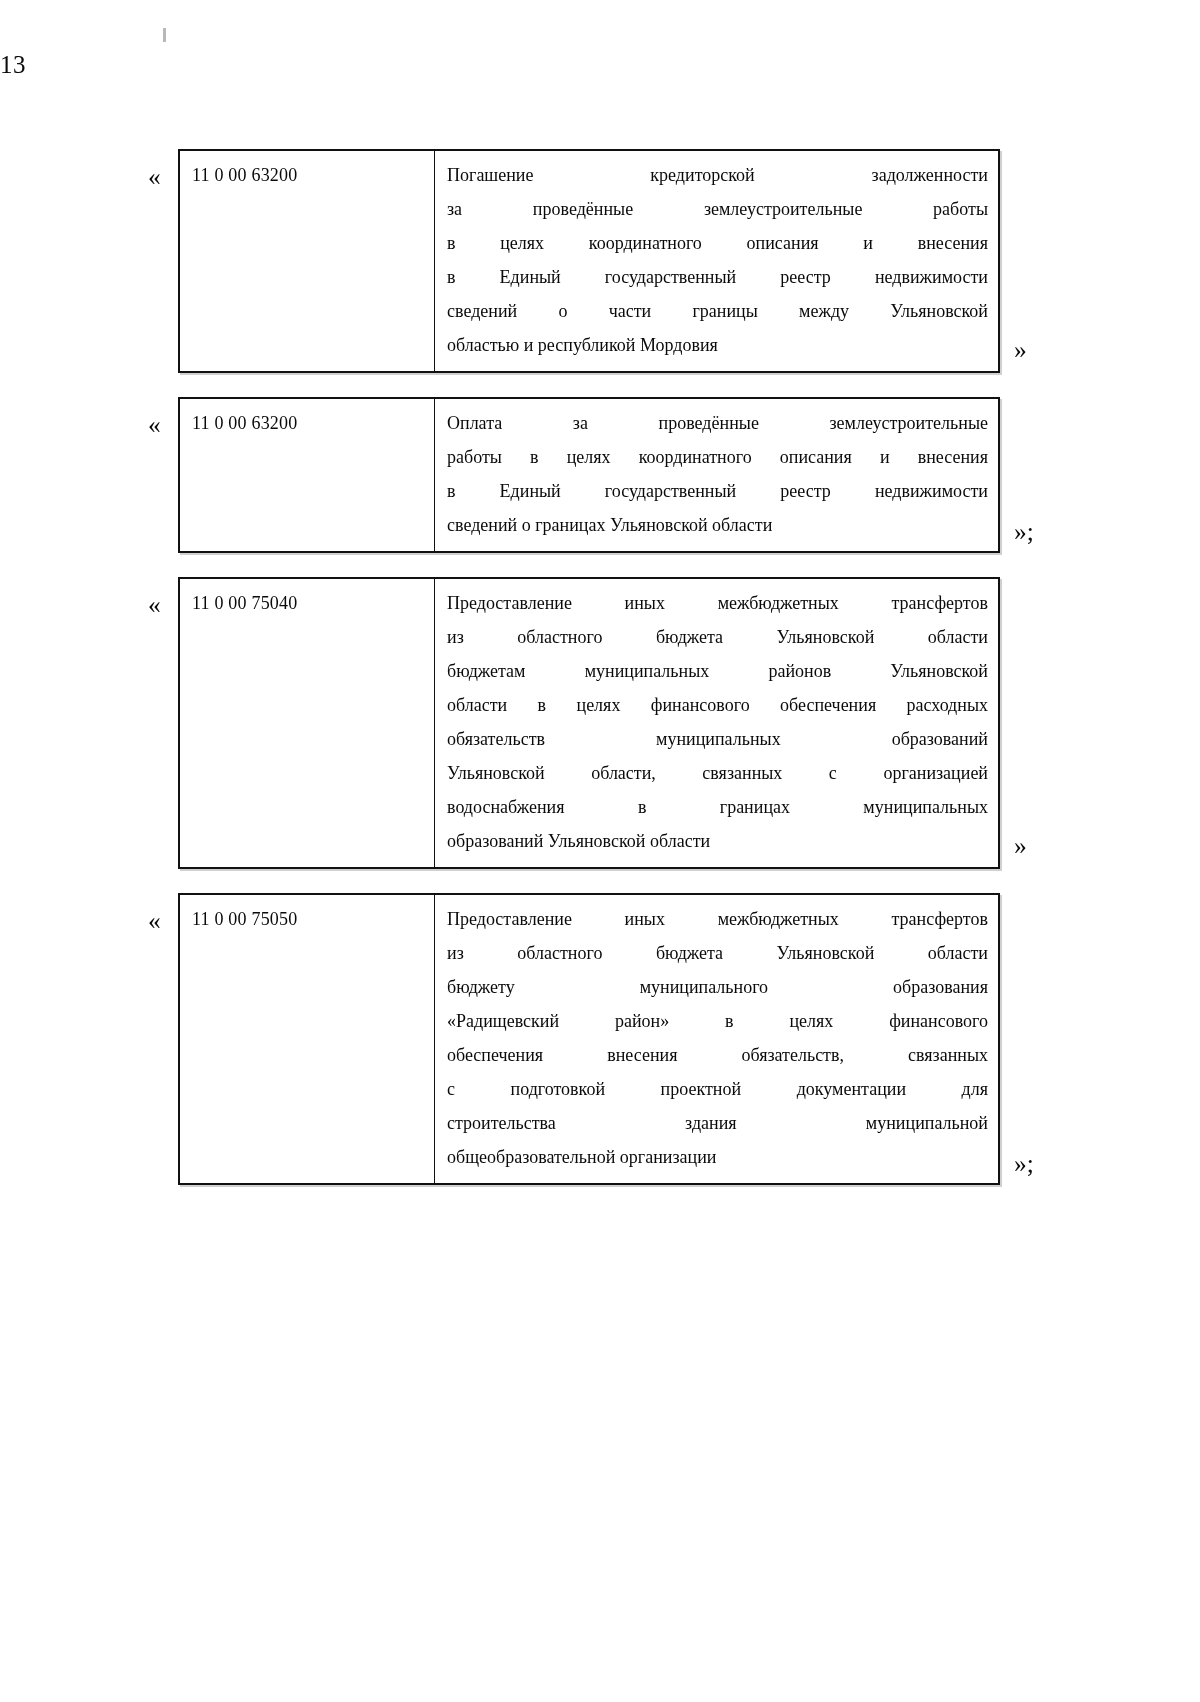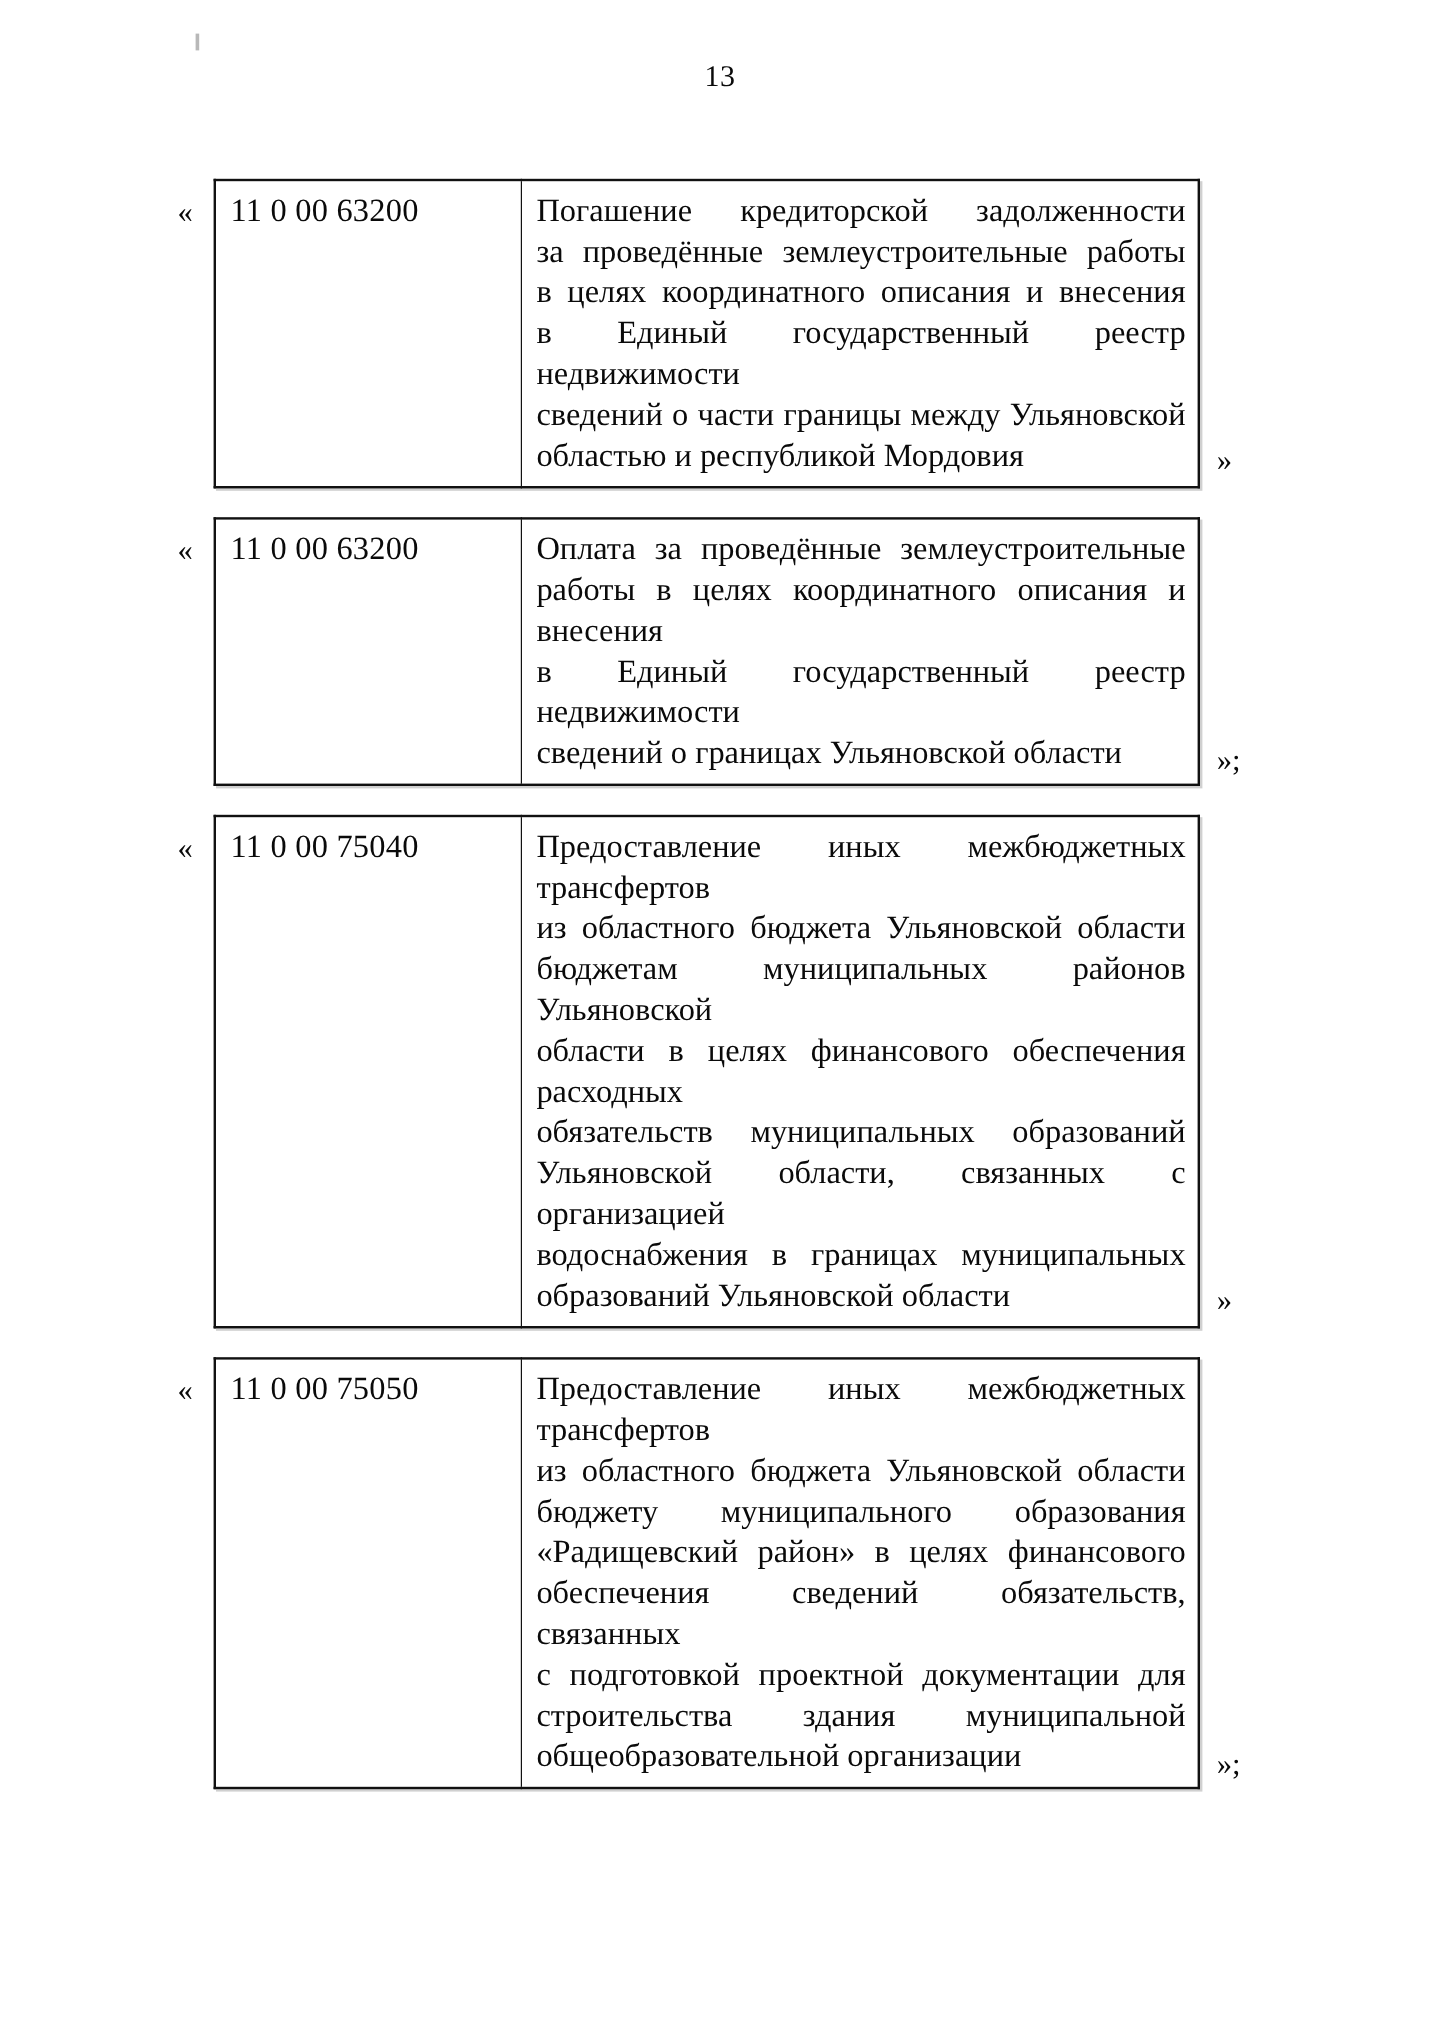--- a/index.html
+++ b/index.html
@@ -23,21 +23,20 @@
     top: 28px;
     width: 3px;
     height: 14px;
     background: #b8b8b8;
   }
   .page-number {
     position: absolute;
     top: 50px;
     left: 0;
     width: 1200px;
-    text-align: center;
     font-size: 25px;
     line-height: 30px;
     letter-spacing: 0.5px;
   }
   .content {
     position: absolute;
     left: 148px;
     top: 125px;
     width: 910px;
   }
@@ -68,21 +67,21 @@
     border-collapse: collapse;
     width: 848px;
     table-layout: fixed;
     border: 2.2px solid #111;
     box-shadow: 2px 2px 0 0 rgba(150,150,150,0.45);
   }
   .tbl td {
     border: 1.6px solid #111;
     vertical-align: top;
     padding: 7px 10px 9px 12px;
-    font-size: 27px;
+    font-size: 18px;
     line-height: 34px;
   }
   .tbl td.code {
     width: 232px;
     white-space: nowrap;
     letter-spacing: 0.2px;
   }
   .tbl td.desc {
     text-align: justify;
     text-align-last: left;
@@ -185,21 +184,21 @@
       <div class="open-quote">«</div>
       <table class="tbl">
         <tbody>
             <tr>
           <td class="code">11 0 00 75050</td>
           <td class="desc">
             <span class="line">Предоставление иных межбюджетных трансфертов</span>
             <span class="line">из областного бюджета Ульяновской области</span>
             <span class="line">бюджету муниципального образования</span>
             <span class="line">«Радищевский район» в целях финансового</span>
-            <span class="line">обеспечения сведений обязательств, связанных</span>
+            <span class="line">обеспечения внесения обязательств, связанных</span>
             <span class="line">с подготовкой проектной документации для</span>
             <span class="line">строительства здания муниципальной</span>
             <span class="line last">общеобразовательной организации</span>
           </td>
         </tr>
       </tbody>
         </table>
       <div class="close-quote bottom-pad">»;</div>
     </div>
 

